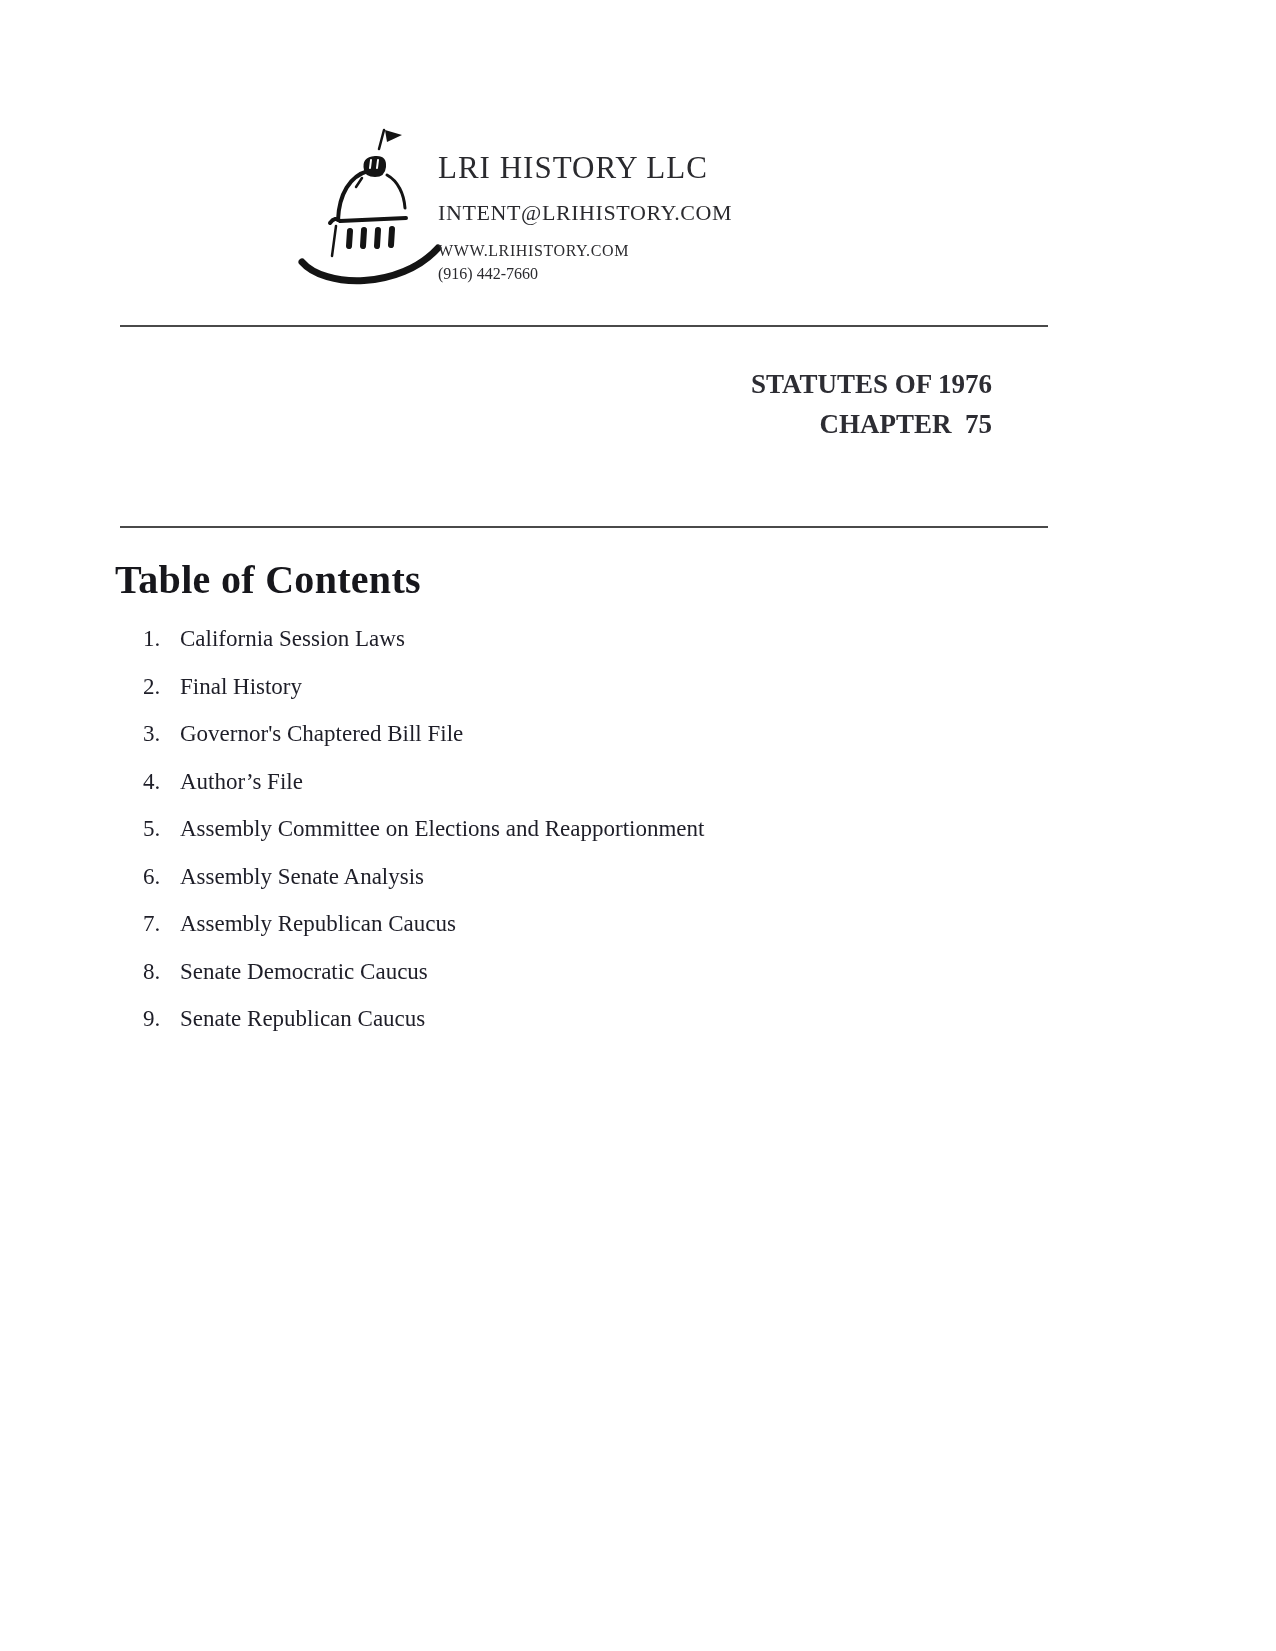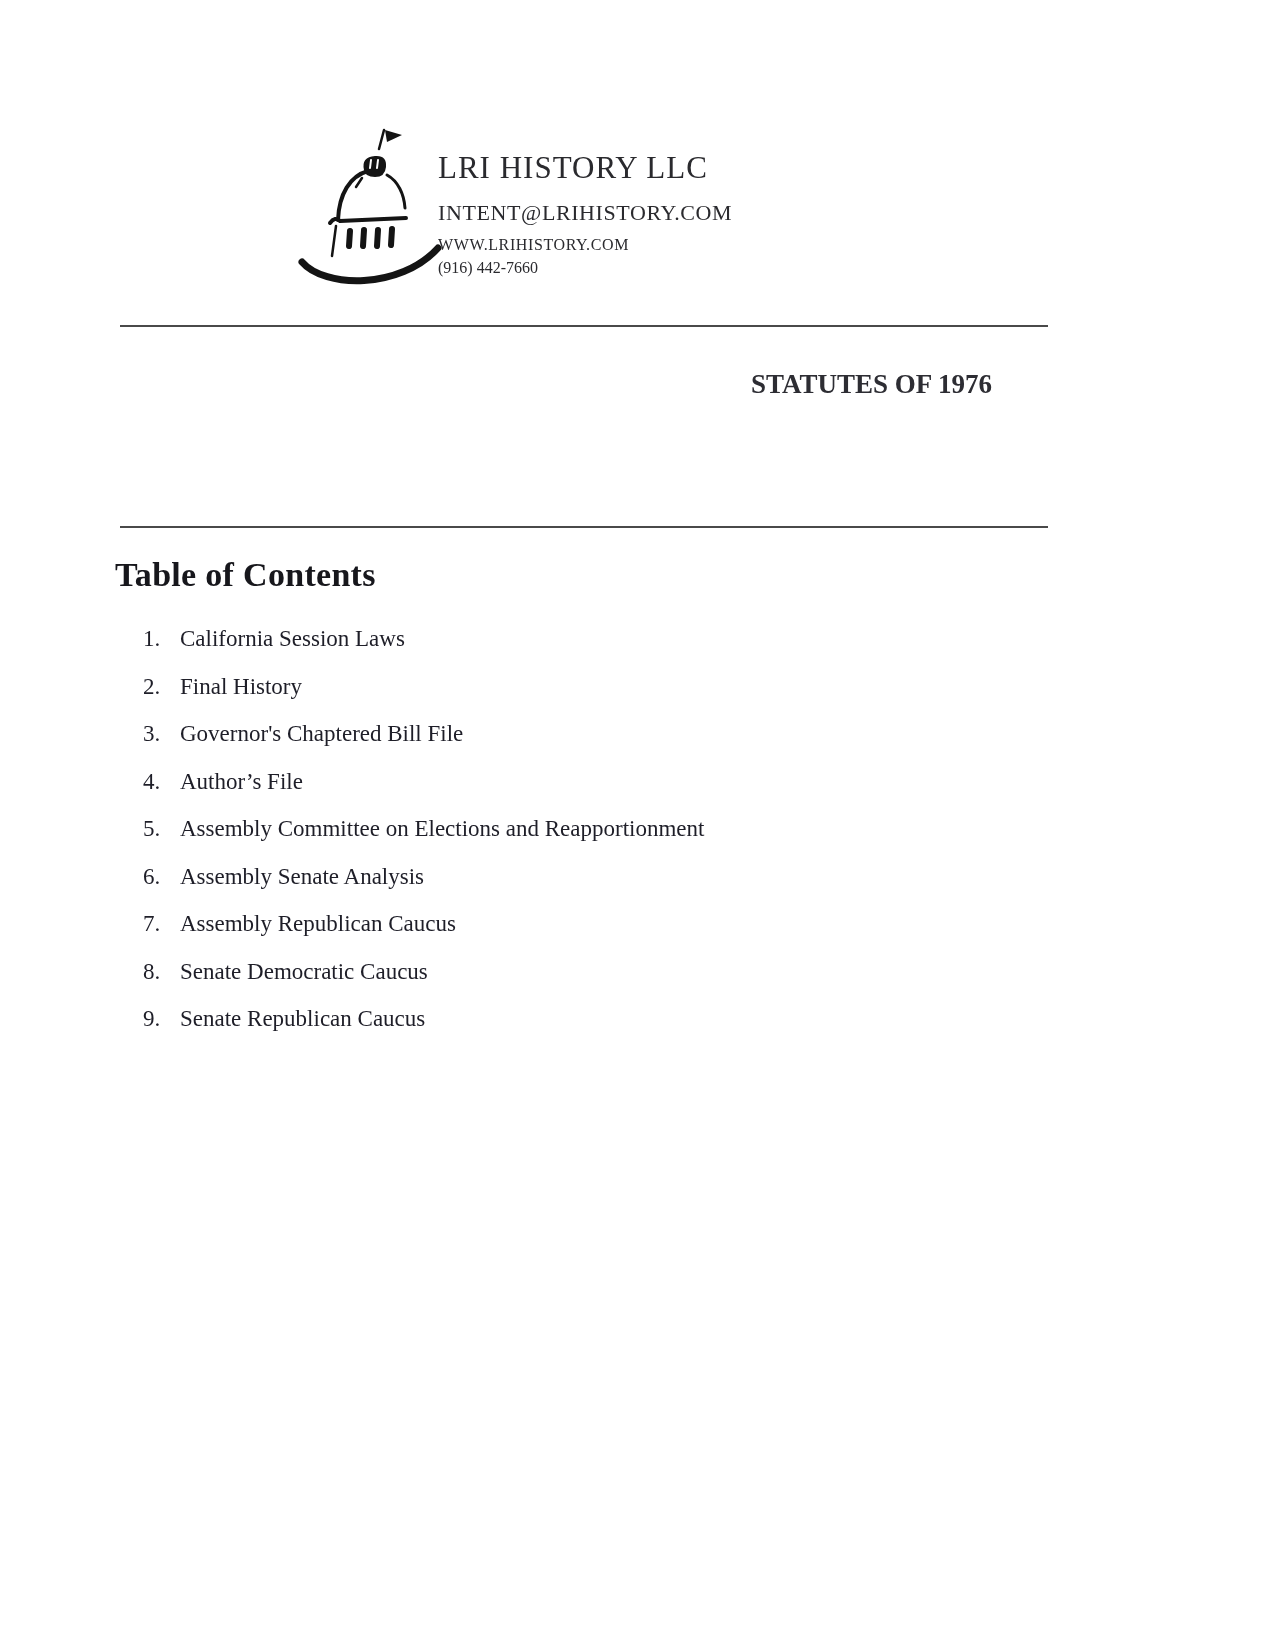--- a/index.html
+++ b/index.html
@@ -36,21 +36,21 @@
     white-space: pre;
   }
   .contact-email {
     margin-top: 14px;
     font-size: 22px;
     letter-spacing: 0.6px;
     color: #2a2a2e;
     white-space: pre;
   }
   .contact-web {
-    margin-top: 10px;
+    margin-top: 16px;
     font-size: 16px;
     letter-spacing: 0.6px;
     color: #2a2a2e;
     white-space: pre;
   }
   .contact-phone {
     margin-top: 5px;
     font-size: 16px;
     color: #2a2a2e;
     white-space: pre;
@@ -73,21 +73,21 @@
     font-size: 27px;
     line-height: 40px;
     color: #2d2d33;
     margin-left: 13px;
   }
   .title-block div { white-space: pre; }
   .toc-heading {
     position: absolute;
     left: 115px;
     top: 556px;
-    font-size: 34px;
+    font-size: 40px;
     font-weight: bold;
     color: #17171c;
     letter-spacing: 0.3px;
   }
   .toc-list {
     position: absolute;
     left: 143px;
     top: 624px;
     width: 900px;
   }
@@ -142,20 +142,21 @@
   <div class="company">LRI HISTORY LLC</div>
   <div class="contact-email">INTENT@LRIHISTORY.COM</div>
   <div class="contact-web">WWW.LRIHISTORY.COM</div>
   <div class="contact-phone">(916) 442-7660</div>
 </div>
 
 <div class="rule rule1"></div>
 
 <div class="title-block">
   <div>STATUTES OF 1976</div>
+  <div>CHAPTER  75</div>
 </div>
 
 <div class="rule rule2"></div>
 
 <div class="toc-heading">Table of Contents</div>
 
 <div class="toc-list">
   <div class="toc-item">
     <span class="toc-num">1.</span>
     <span class="toc-label">California Session Laws</span>

